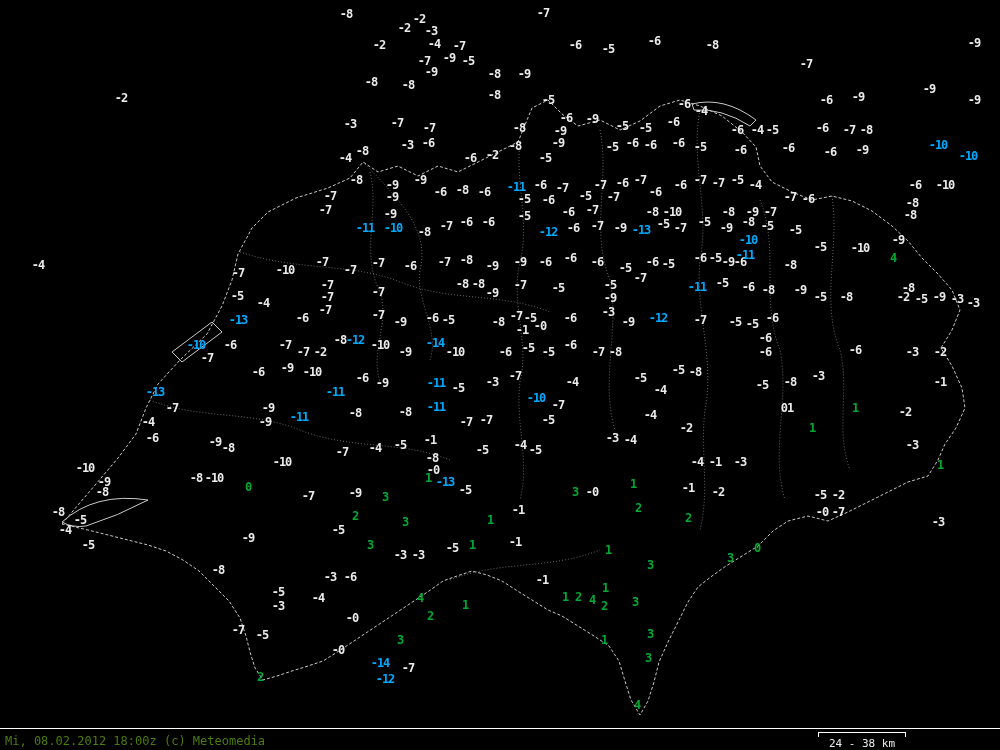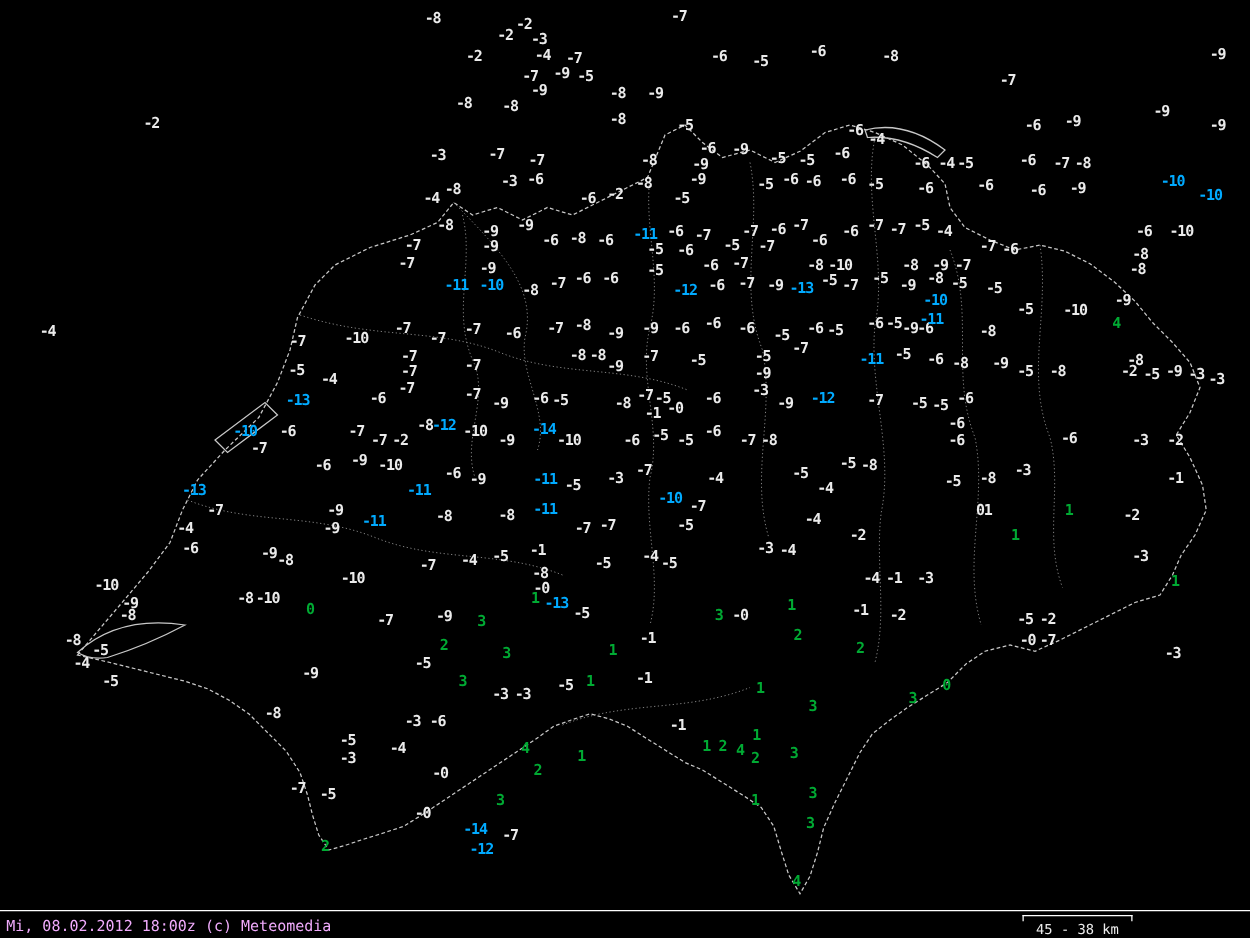--- a/index.html
+++ b/index.html
@@ -25,21 +25,21 @@
   }
   .title{
     position:absolute;left:3px;top:3px;
     color:#ebebeb;font-size:12px;line-height:14px;
   }
   .footer-sep{
     position:absolute;left:0;top:728px;width:1000px;height:1px;background:#ffffff;
   }
   .footer-text{
     position:absolute;left:5px;top:734px;
-    color:#f0abfc;font-size:12px;
+    color:#4d7c0f;font-size:12px;
   }
   .scale{
     position:absolute;left:818px;top:732px;width:88px;
   }
   .scale-bar{
     height:4px;
     border-top:1px solid #ffffff;
     border-left:1px solid #ffffff;
     border-right:1px solid #ffffff;
   }
@@ -428,16 +428,16 @@
       <span class="st" style="left: 260px; top: 677px; color: rgb(0, 170, 51);">2</span>
       <span class="st" style="left: 637px; top: 705px; color: rgb(0, 170, 51);">4</span>
     </div>
 
 
   <div class="footer-sep"></div>
   <div class="footer-text">Mi, 08.02.2012 18:00z (c) Meteomedia</div>
 
   <div class="scale">
     <div class="scale-bar"></div>
-    <div class="scale-label">45 - 38 km</div>
+    <div class="scale-label">24 - 38 km</div>
   </div>
 
 </div>
 
 </body></html>

